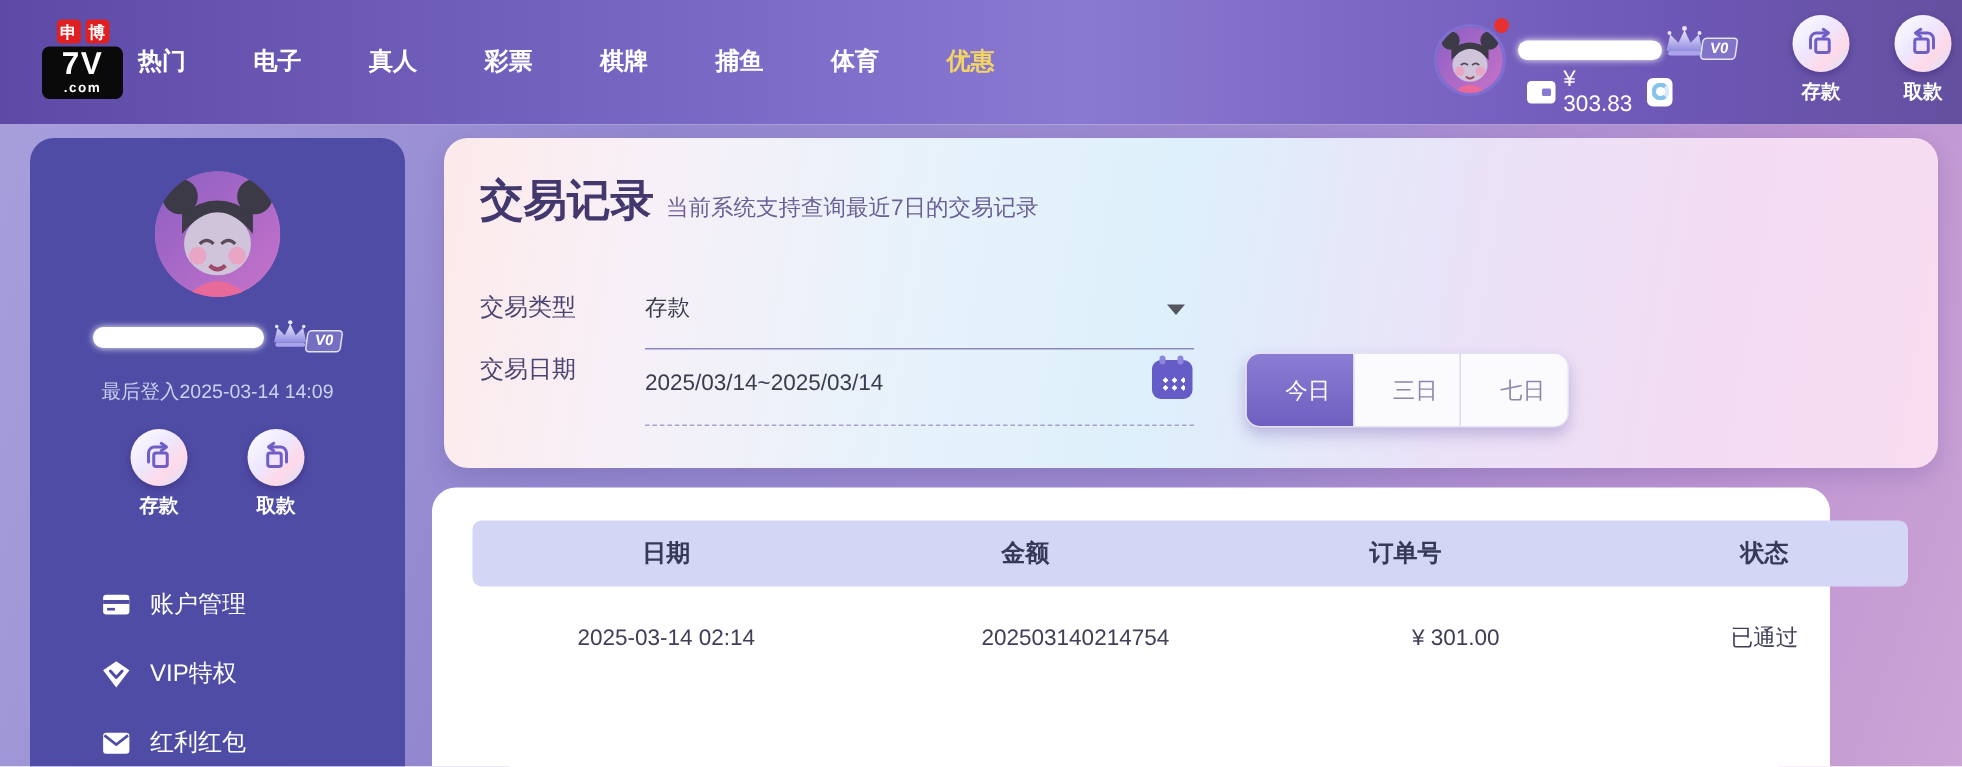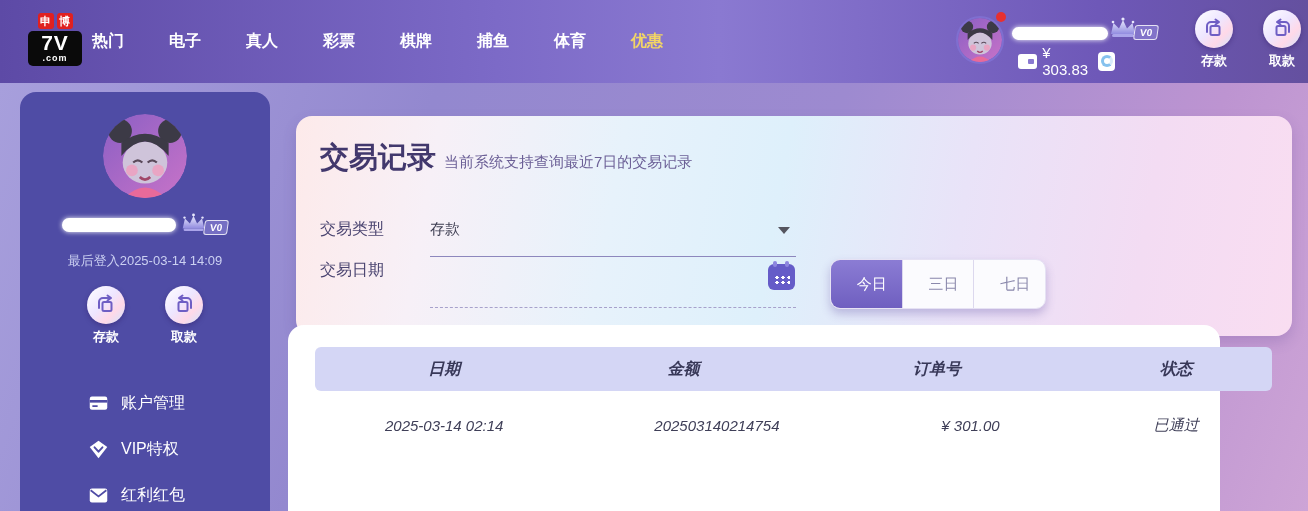--- a/index.html
+++ b/index.html
@@ -65,28 +65,28 @@
   .sb-username { position:absolute; left:42px; top:4px; width:114px; height:14px; }
   .sb-crown { position:absolute; left:160px; top:-2px; width:27px; height:22px; }
   .sb-vip { position:absolute; left:184px; top:6px; padding:1px 5px; font-size:10px; font-weight:bold;
     color:#fff; background:rgba(150,140,220,.55); border:1px solid rgba(255,255,255,.8);
     border-radius:3px; transform:skewX(-8deg); }
   .sb-lastlogin { position:absolute; left:0; top:160px; width:250px; text-align:center;
     color:#ccd1f2; font-size:13px; }
   .sb-actions { position:absolute; left:0; top:194px; width:250px; display:flex;
     justify-content:center; gap:26px; }
   .menu { position:absolute; left:0; top:288px; width:250px; }
-  .menu-item { height:46px; display:flex; align-items:center; padding-left:68px; cursor:pointer; }
+  .menu-item { height:46px; display:flex; align-items:center; padding-left:47px; cursor:pointer; }
   .menu-item svg { width:21px; height:21px; margin-right:12px; }
   .menu-item .m-lbl { color:#fff; font-size:16px; }
 
   
   .filter-card { position:absolute; left:296px; top:9px; width:996px; height:220px; border-radius:16px;
     background:linear-gradient(100deg,#fdeaea 0%,#f7f0f7 14%,#e7f2fb 32%,#def0fb 48%,#e9e3f8 66%,#f3dcf3 84%,#f9ddf1 100%);
-    box-shadow:0 6px 14px rgba(80,60,140,.20);margin-top:24px; }
+    box-shadow:0 6px 14px rgba(80,60,140,.20); }
   .fc-titlerow { position:absolute; left:24px; top:22px; display:flex; align-items:baseline; }
   .fc-title { font-size:29px; font-weight:bold; color:#42386d; }
   .fc-subtitle { font-size:15px; color:#6b5f96; margin-left:8px; }
   .f-label { position:absolute; left:24px; font-size:16px; color:#4a4470; }
   .f-value { position:absolute; left:134px; font-size:15px; color:#3c3c50; }
   .row1-label { top:103px; } .row1-value { top:104px; }
   .row2-label { top:144px; } .row2-value { top:155px; }
   .select-arrow { position:absolute; left:482px; top:111px; width:0; height:0;
     border-left:6px solid transparent; border-right:6px solid transparent;
     border-top:7px solid #55555f; cursor:pointer; }
@@ -106,21 +106,21 @@
     border:1px solid #e6e2f4; background:#fbfbfe; }
   .rt-btn { flex:1; display:flex; align-items:center; justify-content:center; font-size:15px;
     color:#8b89ac; cursor:pointer; background:transparent; border:none;
     border-left:1px solid #dcd8ee; font-family:inherit;padding-left:11px; }
   .rt-btn:first-child { border-left:none; }
   .rt-btn.active { background:linear-gradient(180deg,#8b7cd4 0%,#6f5fc0 100%); color:#fff;
     border-left:none; }
 
   
   .table-card { position:absolute; left:288px; top:242px; width:932px; height:186px;
-    background:#fff; border-radius:16px 16px 0 0;font-style:italic; }
+    background:#fff; border-radius:16px 16px 0 0; }
   .t-header { position:absolute; left:27px; top:22px; width:957px; height:44px;
     background:var(--table-head-bg); border-radius:6px; display:flex; align-items:center; }
   .t-row { position:absolute; left:27px; top:80px; width:957px; height:40px; display:flex;
     align-items:center; }
   .t-col { text-align:center; }
   .t-col.c1 { width:27%; } .t-col.c2 { width:30%; } .t-col.c3 { width:23%; } .t-col.c4 { width:20%; }
   .t-header .t-col { font-size:16px; color:#383858; font-weight:bold; }
   .t-row .t-col { font-size:15px; color:#3f3f58; }
 
   .icon-white { fill:#fff; }
@@ -311,20 +311,21 @@
         <span class="fc-title">交易记录</span>
         <span class="fc-subtitle">当前系统支持查询最近7日的交易记录</span>
       </div>
 
       <span class="f-label row1-label">交易类型</span>
       <span class="f-value row1-value">存款</span>
       <span class="select-arrow"></span>
       <div class="underline-solid"></div>
 
       <span class="f-label row2-label">交易日期</span>
+      <span class="f-value row2-value">2025/03/14~2025/03/14</span>
       <span class="calendar-icon">
           <span class="dots"></span>
         </span>
       <div class="underline-dashed"></div>
 
       <div class="range-tabs">
         <button class="rt-btn active">今日</button>
         <button class="rt-btn">三日</button>
         <button class="rt-btn">七日</button>
       </div>

